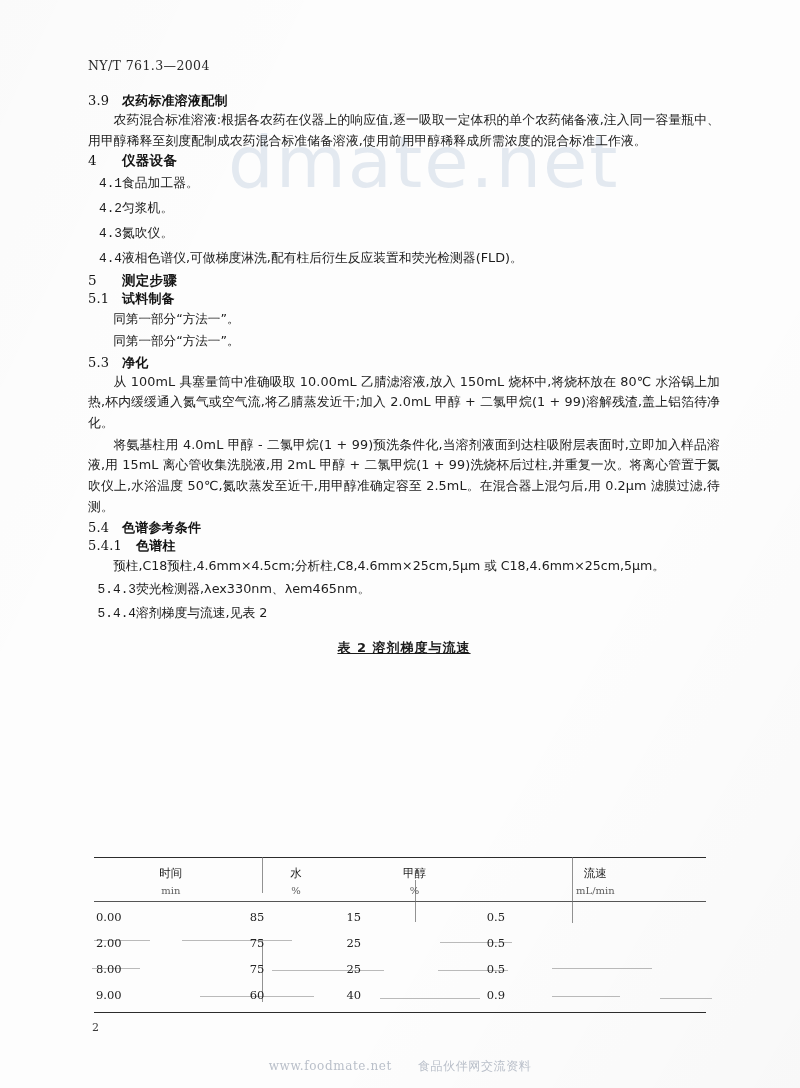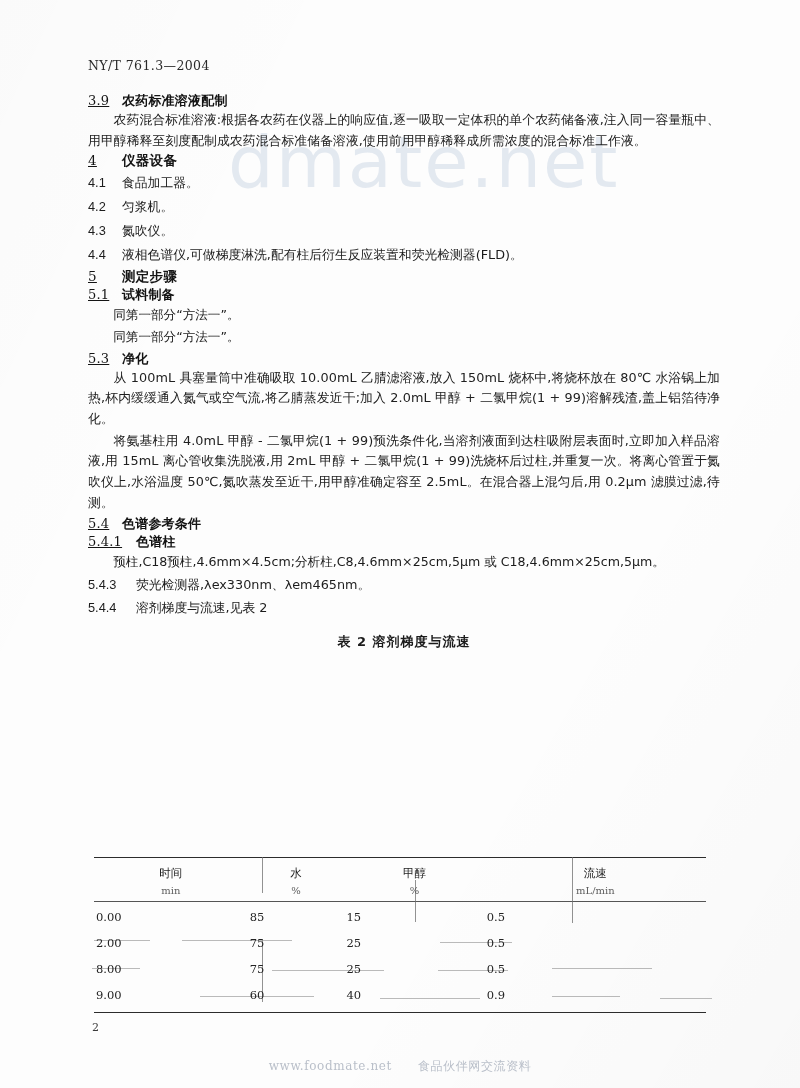--- a/index.html
+++ b/index.html
@@ -82,21 +82,20 @@
     font-size: 13px;
     margin-top: 9px;
     margin-bottom: 3px;
     letter-spacing: 0.2px;
   }
   .sec-num {
     display: inline-block;
     font-family: "DejaVu Serif", "Liberation Serif", serif;
     font-weight: normal;
     min-width: 34px;
-    text-decoration: underline;
   }
   .sec-num.wide { min-width: 48px; }
   .sec-title { font-weight: bold; }
 
   p.para {
     margin: 0 0 1px 0;
     font-size: 12.8px;
     line-height: 1.62;
     text-indent: 2em;
     text-align: justify;
@@ -105,40 +104,42 @@
   }
 
   .flat-line {
     font-size: 12.8px;
     line-height: 1.62;
     margin: 3px 0 3px 0;
     color: #1c1c1c;
   }
   .flat-line .lbl {
     display: inline-block;
-    font-family: Liberation Sans, sans-serif;
+    font-family: Liberation Mono, monospace;
     min-width: 34px;
+    text-align: right;
   }
   .flat-line .lbl.wide { min-width: 48px; }
 
   .indented {
     text-indent: 2em;
     font-size: 12.6px;
     line-height: 1.6;
     margin: 1px 0 2px 0;
   }
 
   
   .table-caption {
     text-align: center;
     font-size: 13px;
     font-weight: bold;
     margin-top: 14px;
     margin-bottom: 4px;
     letter-spacing: 1px;
+    text-decoration: underline;
   }
   .grad-table {
     width: 612px;
     margin: 0 auto;
     border-collapse: collapse;
     font-size: 11.5px;
     font-family: "DejaVu Serif", "Liberation Serif", serif;
     color: #232323;
   }
   .grad-table th, .grad-table td {

